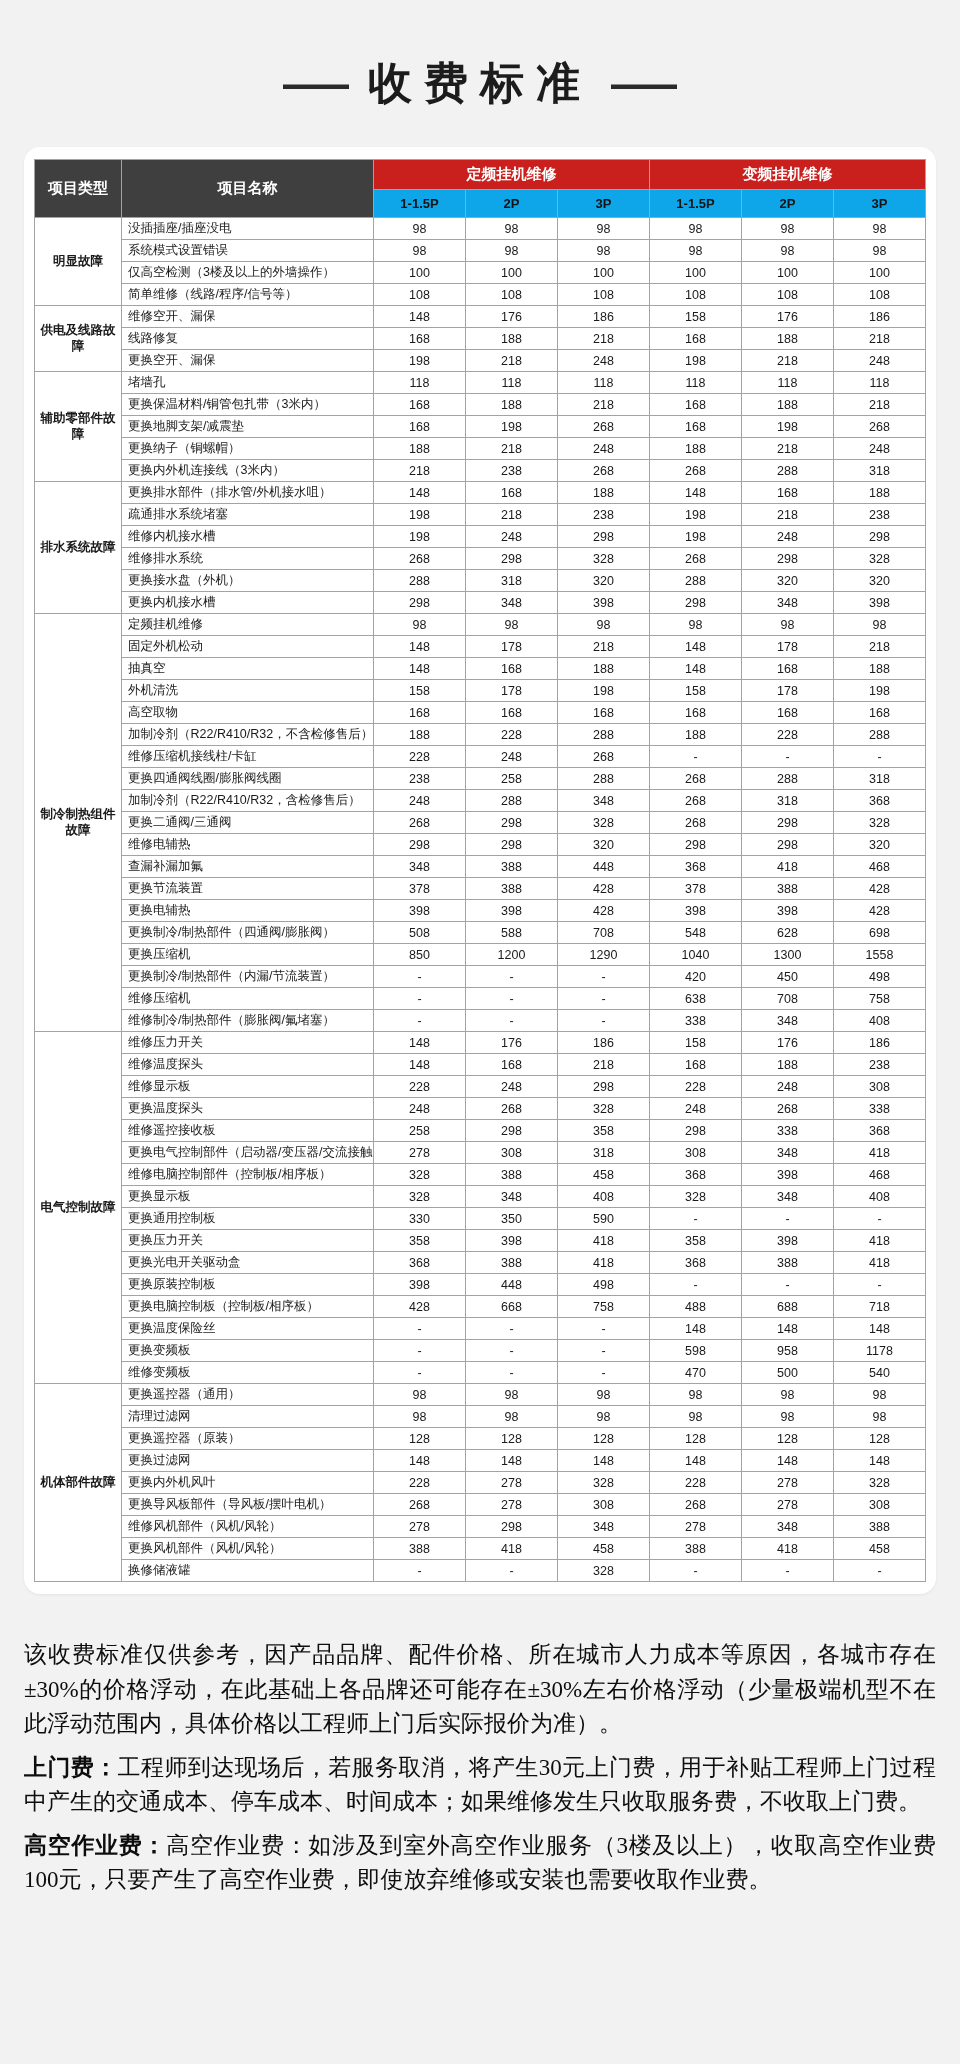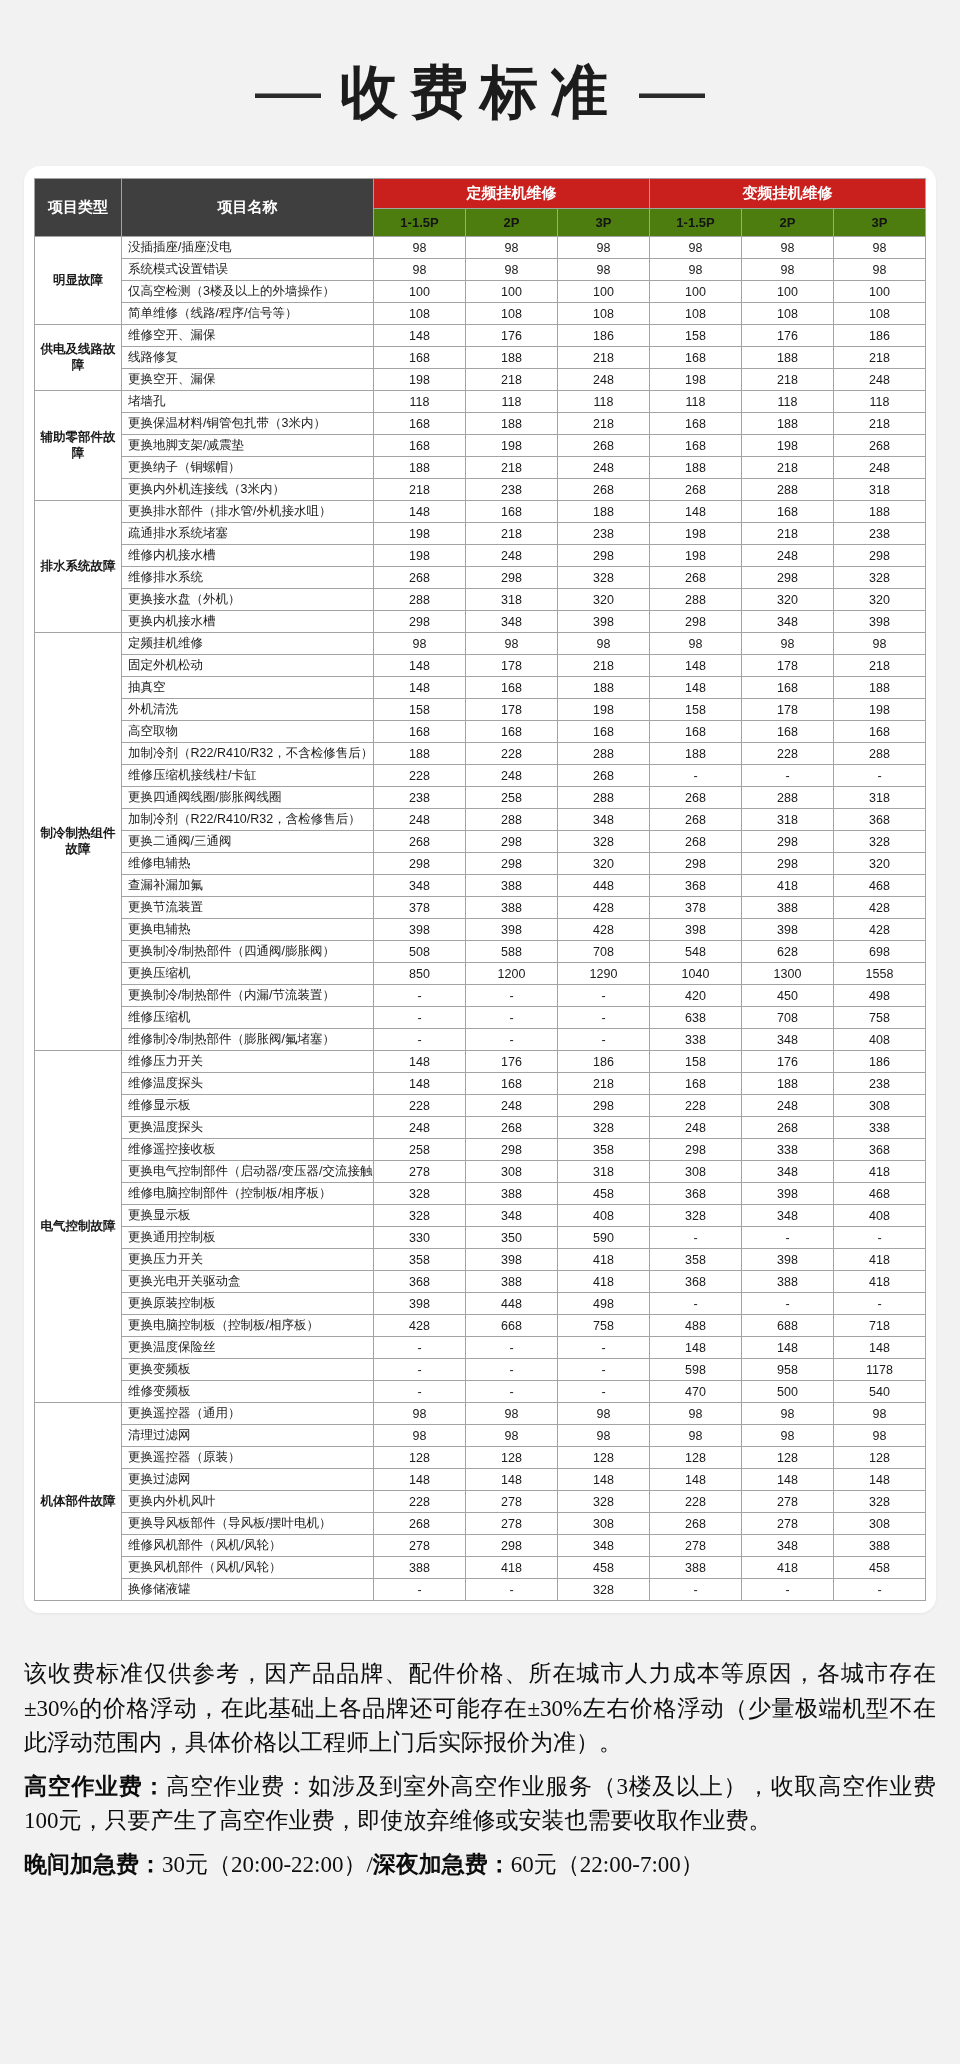--- a/index.html
+++ b/index.html
@@ -14,42 +14,42 @@
   .title-wrap {
     padding-top: 54px;
     display: flex; align-items: center; justify-content: center;
     gap: 30px;
   }
   .title-dash {
     font-size: 44px; font-weight: bold; color: #2a2a2a;
     transform: scaleX(1.5);
   }
   .title-text {
-    font-size: 58px; font-weight: bold; letter-spacing: 12px; color: #1c1c1c; text-align: center;
+    font-size: 44px; font-weight: bold; letter-spacing: 12px; color: #1c1c1c; text-align: center;
   }
   .card {
     margin: 34px 24px 0;
     background: var(--card-bg, #ffffff);
     border-radius: 16px;
     padding: 12px 10px;
     box-shadow: 0 1px 3px rgba(0,0,0,0.06);
   }
   table.fee { width: 100%; border-collapse: collapse; table-layout: fixed; }
   .fee th, .fee td { border: 1px solid var(--border, #a3a3a3); }
   .hdr-dark {
     background: var(--header-dark, #3f3f3f);
     color: #fff; font-size: 15px; font-weight: bold; text-align: center; margin-top: 44px;
   }
   .hdr-red {
     background: var(--header-red, #c9201d);
     color: #fff; font-size: 15px; font-weight: bold; text-align: center;
     height: 30px;
   }
   .hdr-sub {
-    background: #4d7c0f; color: #141414; font-size: 13px; font-weight: bold;
+    background: #0ea5e9; color: #141414; font-size: 13px; font-weight: bold;
     text-align: center; height: 28px;
   }
   .fee tbody td { height: 22px; font-size: 12.5px; color: #1a1a1a; }
   td.cat-cell {
     text-align: center; font-weight: bold; font-size: 12.5px;
     padding: 17px 3px; line-height: 1.25; background: #fff;
   }
   td.name-cell {
     text-align: left; font-size: 12px; padding: 0 2px 0 6px;
     white-space: nowrap; overflow: hidden;
@@ -666,15 +666,15 @@
           <td class="price-cell">-</td>
           <td class="price-cell">-</td>
           <td class="price-cell">-</td>
         </tr>
       </tbody>
   </table>
 </div>
 
 <div class="notes">
     <p><span>该收费标准仅供参考，因产品品牌、配件价格、所在城市人力成本等原因，各城市存在±30%的价格浮动，在此基础上各品牌还可能存在±30%左右价格浮动（少量极端机型不在此浮动范围内，具体价格以工程师上门后实际报价为准）。</span></p>
+    <p><span class="lead">上门费：</span><span>工程师到达现场后，若服务取消，将产生30元上门费，用于补贴工程师上门过程中产生的交通成本、停车成本、时间成本；如果维修发生只收取服务费，不收取上门费。</span></p>
     <p><span class="lead">高空作业费：</span><span>高空作业费：如涉及到室外高空作业服务（3楼及以上），收取高空作业费100元，只要产生了高空作业费，即使放弃维修或安装也需要收取作业费。</span></p>
-    <p><span class="lead">晚间加急费：</span><span>30元（20:00-22:00）/</span><span class="lead">深夜加急费：</span><span>60元（22:00-7:00）</span></p>
   </div>
 
 </body></html>

